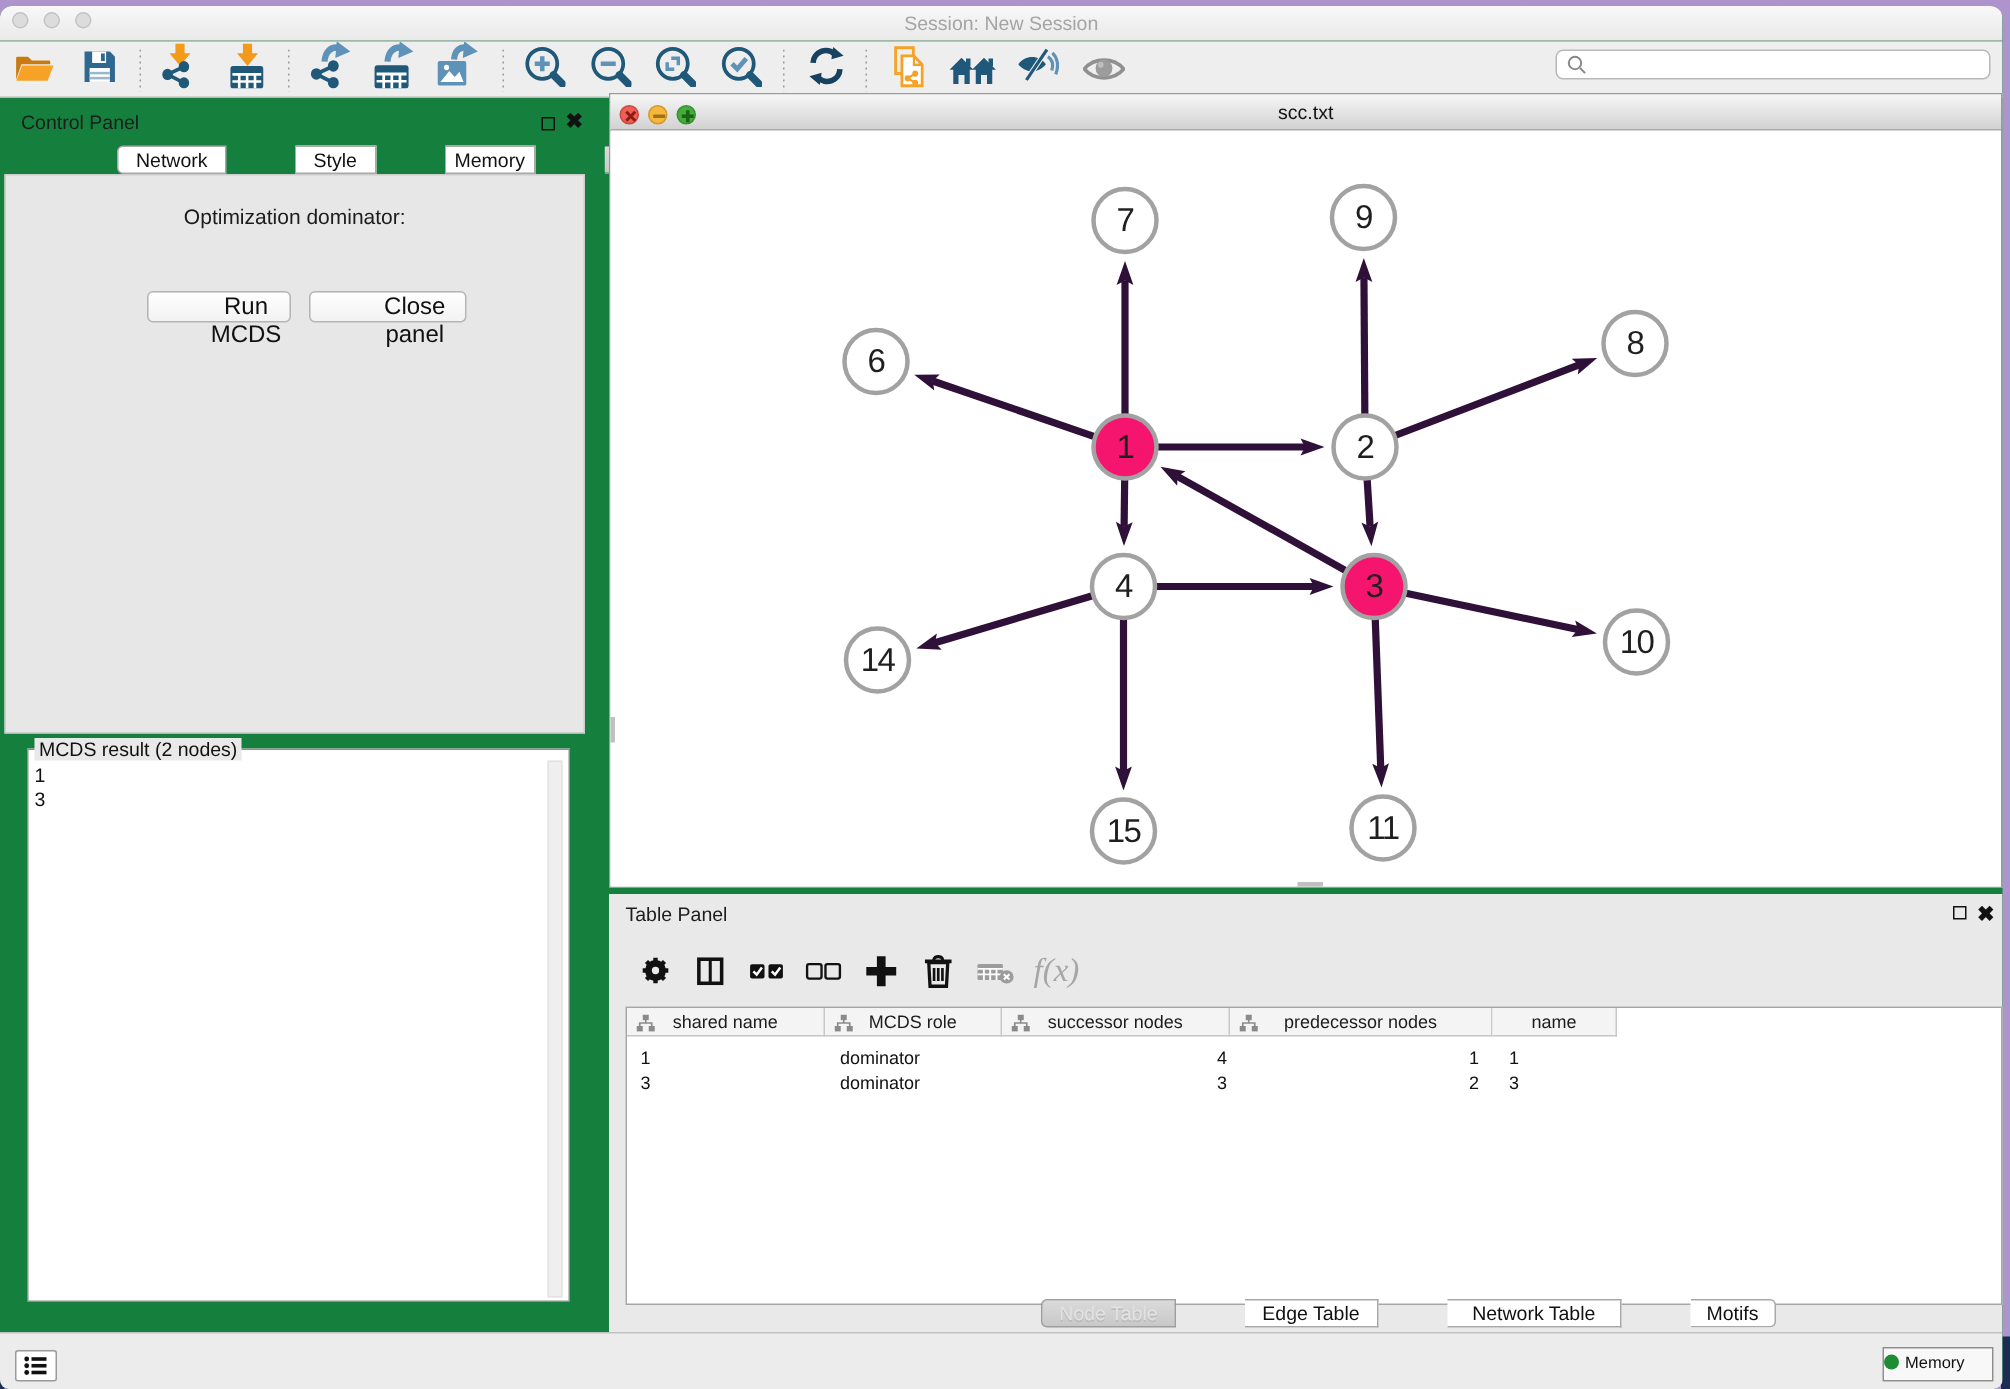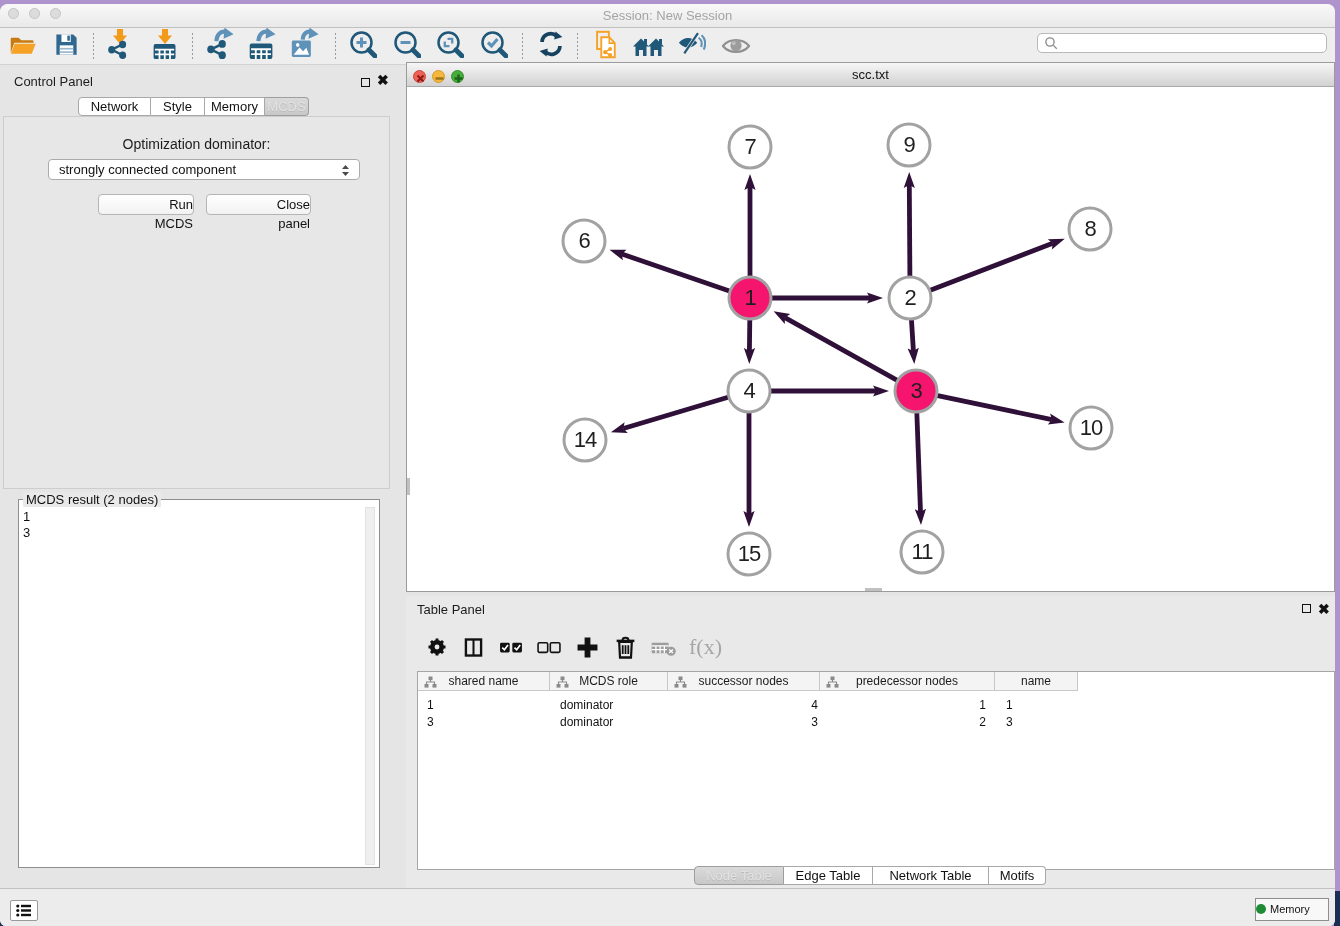--- a/index.html
+++ b/index.html
@@ -1,42 +1,42 @@
 <!DOCTYPE html>
 <html><head><meta charset="utf-8"><style>
 * { margin:0; padding:0; box-sizing:border-box; }
 html,body { width:1340px; height:926px; overflow:hidden; }
 body { background:#ae93cc; font-family:"Liberation Sans",sans-serif; }
 #app { position:absolute; left:0; top:4px; width:1335px; height:922px;
-  border-radius:8px 8px 6px 6px; background:#e5e5e5; overflow:hidden; }
+  border-radius:8px 8px 6px 6px; background:#15803d; overflow:hidden; }
 .titlebar { position:absolute; left:0; top:0; width:100%; height:24px;
   background:linear-gradient(#f8f8f8,#e9e9e9); border-bottom:1px solid #c0c0c0; }
 .gl { position:absolute; top:3.5px; width:11px; height:11px; border-radius:50%;
   background:#dcdcdc; border:1px solid #c3c3c3; }
 .wtitle { position:absolute; top:4px; width:100%; text-align:center; font-size:13px; color:#a4a4a4; }
 .toolbar { position:absolute; left:0; top:24px; width:100%; height:37px; background:#eeeeee;
   border-bottom:1px solid #d2d2d2; }
 .vsep { position:absolute; top:5px; height:28px; width:1px;
   background-image:linear-gradient(#9a9a9a 40%,transparent 40%); background-size:1px 4px; }
 .search { position:absolute; left:1037px; top:5px; width:290px; height:20px; background:#fff;
   border:1px solid #b9b9b9; border-radius:5px; }
 .phead { position:absolute; font-size:13px; color:#1c1c1c; }
 .flo { position:absolute; width:9px; height:9px; border:1.6px solid #111; }
 .clo { position:absolute; font-size:14px; font-weight:bold; color:#111; line-height:12px; }
-.tabs { position:absolute; display:flex; }
+.tabs { position:absolute; display:flex;gap:46px; }
 .tab { height:19px; border:1px solid #a8a8a8; border-left:none; background:#fff; font-size:13px;
   color:#111; text-align:center; line-height:17px; }
 .tab.first { border-left:1px solid #a8a8a8; border-radius:4px 0 0 4px; }
 .tab.last { border-radius:0 4px 4px 0; }
 .tab.sel { background:linear-gradient(#dadada,#c8c8c8); color:#e2e2e2;
   text-shadow:0 1px 0 #bbb; border-color:#9e9e9e; }
 #cpinner { position:absolute; left:3px; top:112px; width:387px; height:373px;
   border:1px solid #cdcdcd; background:#e7e7e7; }
 .btn { position:absolute; height:21px; background:linear-gradient(#ffffff,#f2f2f2); border:1px solid #b5b5b5;
-  border-radius:4px; font-size:13px; color:#111; text-align:right; line-height:19px;padding-left:36px; }
+  border-radius:4px; font-size:16px; color:#111; text-align:center; line-height:19px;padding-left:36px; }
 .combo { position:absolute; left:44px; top:42px; width:312px; height:21px; background:#fff;
   border:1px solid #ababab; border-radius:4px; font-size:13px; color:#111; line-height:19px;
   padding-left:10px; }
 .mcdsbox { position:absolute; left:18px; top:495px; width:362px; height:369px;
   border:1px solid #8e8e8e; background:#fff; }
 .mcdslegend { position:absolute; left:4px; top:-8px; background:#e9e9e9; padding:0 3px;
   font-size:13px; color:#111; }
 .mcdsbody { position:absolute; left:4px; top:9px; font-size:13px; color:#111; line-height:16px; }
 .vtrack { position:absolute; right:4px; top:7px; width:10px; bottom:2px; background:#efefef;
   border:1px solid #e2e2e2; }
@@ -192,25 +192,20 @@
   <div class="flo" style="left:361px;top:74px"></div>
   <div class="clo" style="left:377px;top:70px">✖</div>
   <div class="tabs" style="left:78px;top:93px">
     <div class="tab first" style="width:73px">Network</div>
     <div class="tab" style="width:54px">Style</div>
     <div class="tab" style="width:60px">Memory</div>
     <div class="tab sel last" style="width:44px">MCDS</div>
   </div>
   <div id="cpinner">
     <div style="position:absolute;left:0;top:19px;width:100%;text-align:center;font-size:14px;color:#1c1c1c">Optimization dominator:</div>
-    <div class="combo">strongly connected component
-      <svg width="9" height="13" viewBox="0 0 9 13" style="position:absolute;right:9px;top:4px">
-          <path d="M1 5 L4.5 1 L8 5 Z M1 8 L4.5 12 L8 8 Z" fill="#4a4a4a"></path>
-        </svg>
-    </div>
     <div class="btn" style="left:94px;top:77px;width:96px">Run MCDS</div>
     <div class="btn" style="left:202px;top:77px;width:105px">Close panel</div>
   </div>
   <div class="mcdsbox">
       <div class="mcdslegend">MCDS result (2 nodes)</div>
     <div class="mcdsbody">1<br>3</div>
       <div class="vtrack"></div>
   </div>
 
   <div class="iwin" style="left:406px;top:58px;width:929px;height:530px">
@@ -317,21 +312,21 @@
         <path d="M12.7 14 V24 M16 14 V24 M19.3 14 V24" stroke="#111" stroke-width="2.1"></path>
       </svg>
 <svg style="position:absolute;left:244px;top:39px" width="27" height="26" viewBox="0 0 32 32" preserveAspectRatio="none">
         <rect x="2" y="9.5" width="20" height="13" rx="1" fill="#9c9c9c"></rect>
         <g stroke="#fff" stroke-width="1.5">
           <path d="M2 13.5 H22 M2 18 H22 M7 13.5 V22.5 M12 13.5 V22.5 M17 13.5 V22.5"></path>
         </g>
         <circle cx="25" cy="20" r="5.5" fill="#9c9c9c"></circle>
         <path d="M22.8 17.8 L27.2 22.2 M27.2 17.8 L22.8 22.2" stroke="#fff" stroke-width="1.6"></path>
       </svg>
-<div style="position:absolute;left:283px;top:38px;font-family:'Liberation Serif',serif;font-size:22px;color:#a6a6a6">f(x)</div>
+<div style="position:absolute;left:283px;top:38px;font-family:'Liberation Serif',serif;font-style:italic;font-size:22px;color:#a6a6a6">f(x)</div>
     <div style="position:absolute;left:11px;top:75px;width:918px;height:199px;background:#fff;border:1px solid #a6a6a6">
       <div class="thead-cell" style="left:0px;width:132px"><svg width="13" height="12" viewBox="0 0 13 12" style="position:absolute;left:6px;top:4px">
             <rect x="4.5" y="0.5" width="4" height="3.6" fill="#8a8a8a"></rect>
             <path d="M6.5 4 V6 M2.5 8 V6 H10.5 V8" stroke="#8a8a8a" stroke-width="1.1" fill="none"></path>
             <rect x="0.5" y="8" width="4" height="3.6" fill="#8a8a8a"></rect>
             <rect x="8.5" y="8" width="4" height="3.6" fill="#8a8a8a"></rect>
           </svg>shared name</div>
       <div class="thead-cell" style="left:132px;width:118px"><svg width="13" height="12" viewBox="0 0 13 12" style="position:absolute;left:6px;top:4px">
             <rect x="4.5" y="0.5" width="4" height="3.6" fill="#8a8a8a"></rect>
             <path d="M6.5 4 V6 M2.5 8 V6 H10.5 V8" stroke="#8a8a8a" stroke-width="1.1" fill="none"></path>

